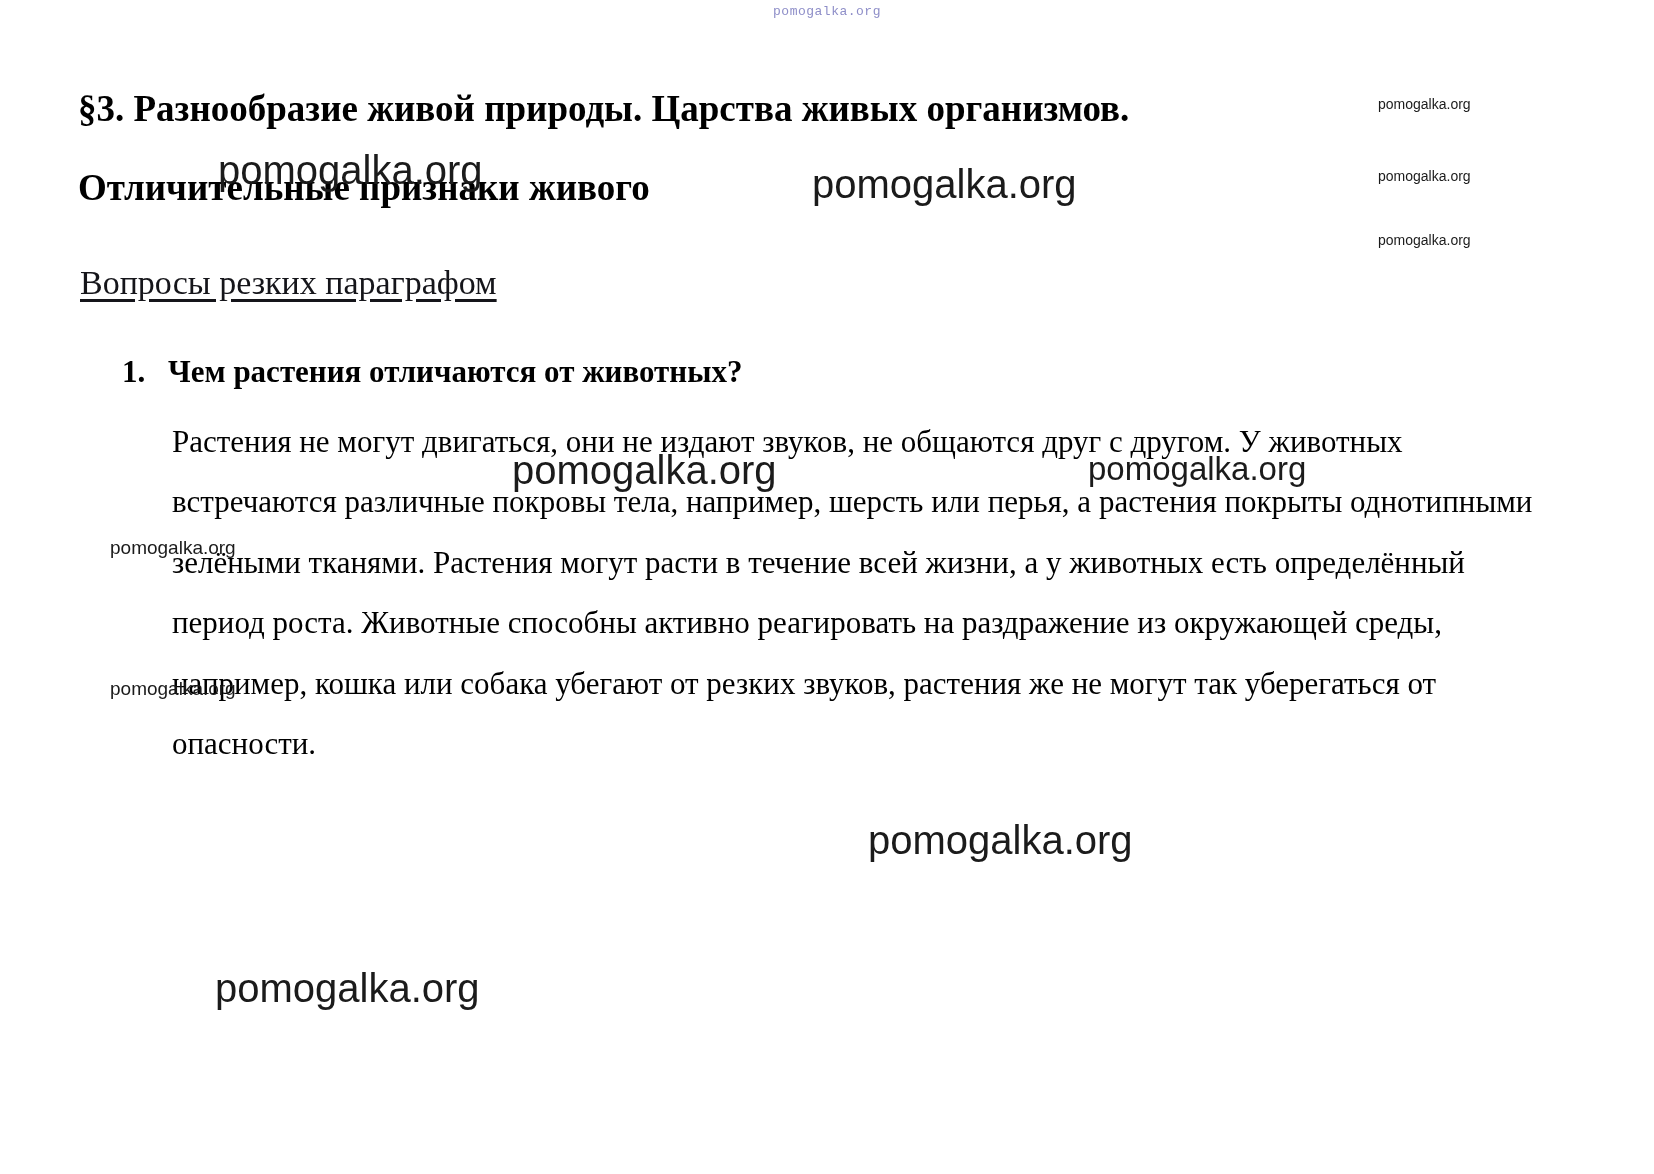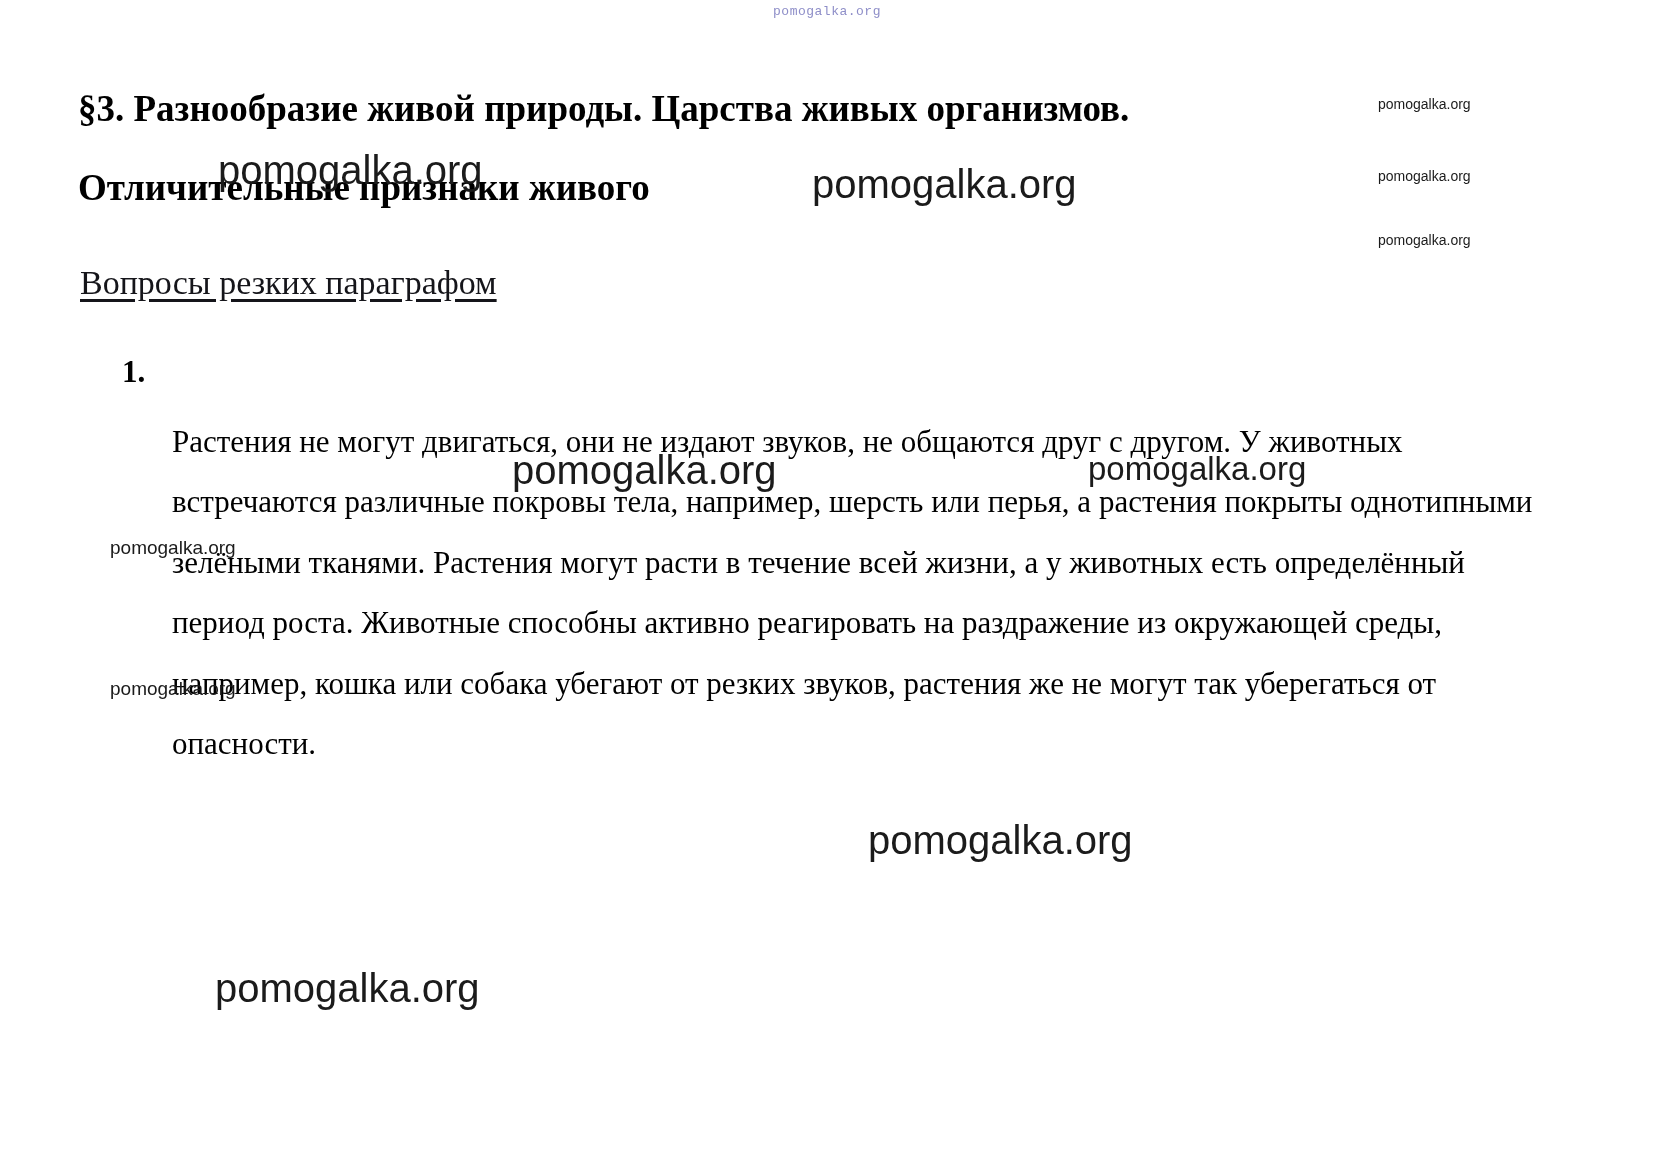--- a/index.html
+++ b/index.html
@@ -124,20 +124,21 @@
 
 <div class="doc">
 
   <div class="title">§3. Разнообразие живой природы. Царства живых организмов.</div>
   <div class="title title-line2">Отличительные признаки живого</div>
 
   <div class="subheading">Вопросы резких параграфом</div>
 
   <div class="question-row">
     <span class="question-num">1.</span>
+    <span class="question-text">Чем растения отличаются от животных?</span>
   </div>
 
 
   <div class="answer-body">Растения не могут двигаться, они не издают звуков, не общаются друг с другом. У животных встречаются различные покровы тела, например, шерсть или перья, а растения покрыты однотипными зелёными тканями. Растения могут расти в течение всей жизни, а у животных есть определённый период роста. Животные способны активно реагировать на раздражение из окружающей среды, например, кошка или собака убегают от резких звуков, растения же не могут так уберегаться от опасности.</div>
 
 </div>
 
 <div class="wm wm-lg wm1">pomogalka.org</div>
 <div class="wm wm-lg wm2">pomogalka.org</div>
 <div class="wm wm-lg wm3">pomogalka.org</div>

